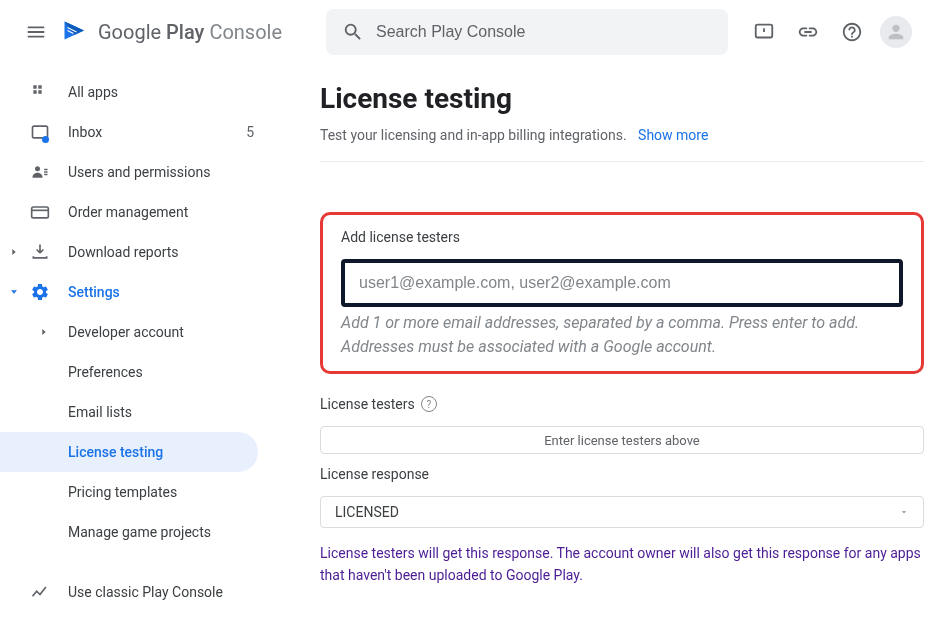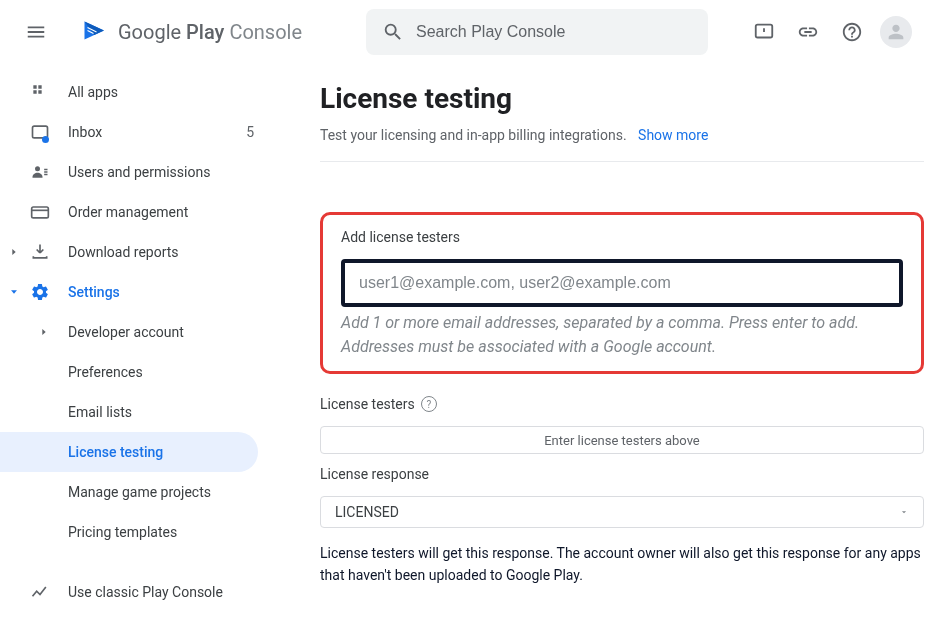--- a/index.html
+++ b/index.html
@@ -1,19 +1,19 @@
 <!DOCTYPE html>
 <html><head>
   <meta charset="utf-8">
   <style>
     * { box-sizing: border-box; margin: 0; padding: 0; }
     body { font-family: 'Google Sans', Roboto, Arial, sans-serif; color: #3c4043; background: #fff; width: 932px; }
     
     
-    .header { display: flex; align-items: center; height: 64px; padding: 8px 16px; gap: 24px; }
+    .header { display: flex; align-items: center; height: 64px; padding: 8px 16px; gap: 4px; }
     .menu-btn { width: 40px; height: 40px; display: flex; align-items: center; justify-content: center; border-radius: 50%; cursor: pointer; }
     .logo-wrap { display: flex; align-items: center; gap: 8px; margin-right: 40px; }
     .logo-text { font-size: 20px; color: #5f6368; }
     .logo-text .google { color: #5f6368; font-weight: 400; }
     .logo-text .play { color: #5f6368; font-weight: 500; }
     .logo-text .console { color: #80868b; font-weight: 400; }
     .search-bar { flex: 1; max-width: 410px; height: 46px; background: #f1f3f4; border-radius: 8px; display: flex; align-items: center; padding: 0 16px; gap: 12px; }
     .search-bar input { flex: 1; border: none; background: transparent; font-size: 16px; color: #5f6368; outline: none; }
     .search-bar input::placeholder { color: #5f6368; }
     .header-actions { display: flex; align-items: center; gap: 4px; margin-left: 12px; }
@@ -49,21 +49,21 @@
     .highlight-box { border: 3px solid #e53935; border-radius: 10px; padding: 14px 18px 12px; margin-bottom: 22px; }
     .field-label { font-size: 14px; color: #3c4043; margin-bottom: 14px; display: flex; align-items: center; gap: 6px; }
     .text-input { width: 100%; height: 48px; border: 4px solid #0f172a; border-radius: 4px; padding: 0 14px; font-size: 16px; color: #5f6368; outline: none; }
     .text-input::placeholder { color: #80868b; }
     .helper-text { font-size: 16px; color: #80868b; margin-top: 4px; line-height: 1.5; font-style: italic; }
     
     .section { margin-bottom: 12px; }
     .empty-box { width: 100%; height: 28px; border: 1px solid #dadce0; border-radius: 4px; display: flex; align-items: center; justify-content: center; font-size: 13px; color: #5f6368; margin-top: 14px; }
     
     .select-box { width: 100%; height: 32px; border: 1px solid #dadce0; border-radius: 4px; padding: 12px 14px; display: flex; align-items: center; justify-content: space-between; font-size: 14px; color: #3c4043; margin-top: 14px; cursor: pointer; }
-    .desc-text { font-size: 14px; color: #0f172a; margin-top: 14px; line-height: 1.6; }
+    .desc-text { font-size: 14px; color: #4c1d95; margin-top: 14px; line-height: 1.6; }
     
     .help-icon { width: 16px; height: 16px; border: 1.5px solid #80868b; border-radius: 50%; display: inline-flex; align-items: center; justify-content: center; font-size: 10px; color: #80868b; }
     
     .play-logo { width: 30px; height: 30px; }
     .inbox-dot { position: absolute; width: 7px; height: 7px; background: #1a73e8; border-radius: 50%; bottom: 9px; left: 42px; }
   </style>
 </head>
 <body>
 
 <div class="header">
@@ -193,24 +193,24 @@
     <div class="nav-item sub2">
       <span class="nav-label">Preferences</span>
     </div>
     <div class="nav-item sub2">
       <span class="nav-label">Email lists</span>
     </div>
     <div class="nav-item sub2 selected">
       <span class="nav-label">License testing</span>
     </div>
     <div class="nav-item sub2">
+      <span class="nav-label">Pricing templates</span>
+    </div>
+    <div class="nav-item sub2">
       <span class="nav-label">Manage game projects</span>
-    </div>
-    <div class="nav-item sub2">
-      <span class="nav-label">Pricing templates</span>
     </div>
     <div style="height:20px"></div>
     <div class="nav-item">
       <span class="nav-icon">
           <svg width="20" height="20" viewBox="0 0 24 24" fill="none" stroke="#5f6368" stroke-width="2">
             <path d="M3 17l5-6 4 4 7-9"></path>
           </svg>
         </span>
       <span class="nav-label">Use classic Play Console</span>
     </div>

